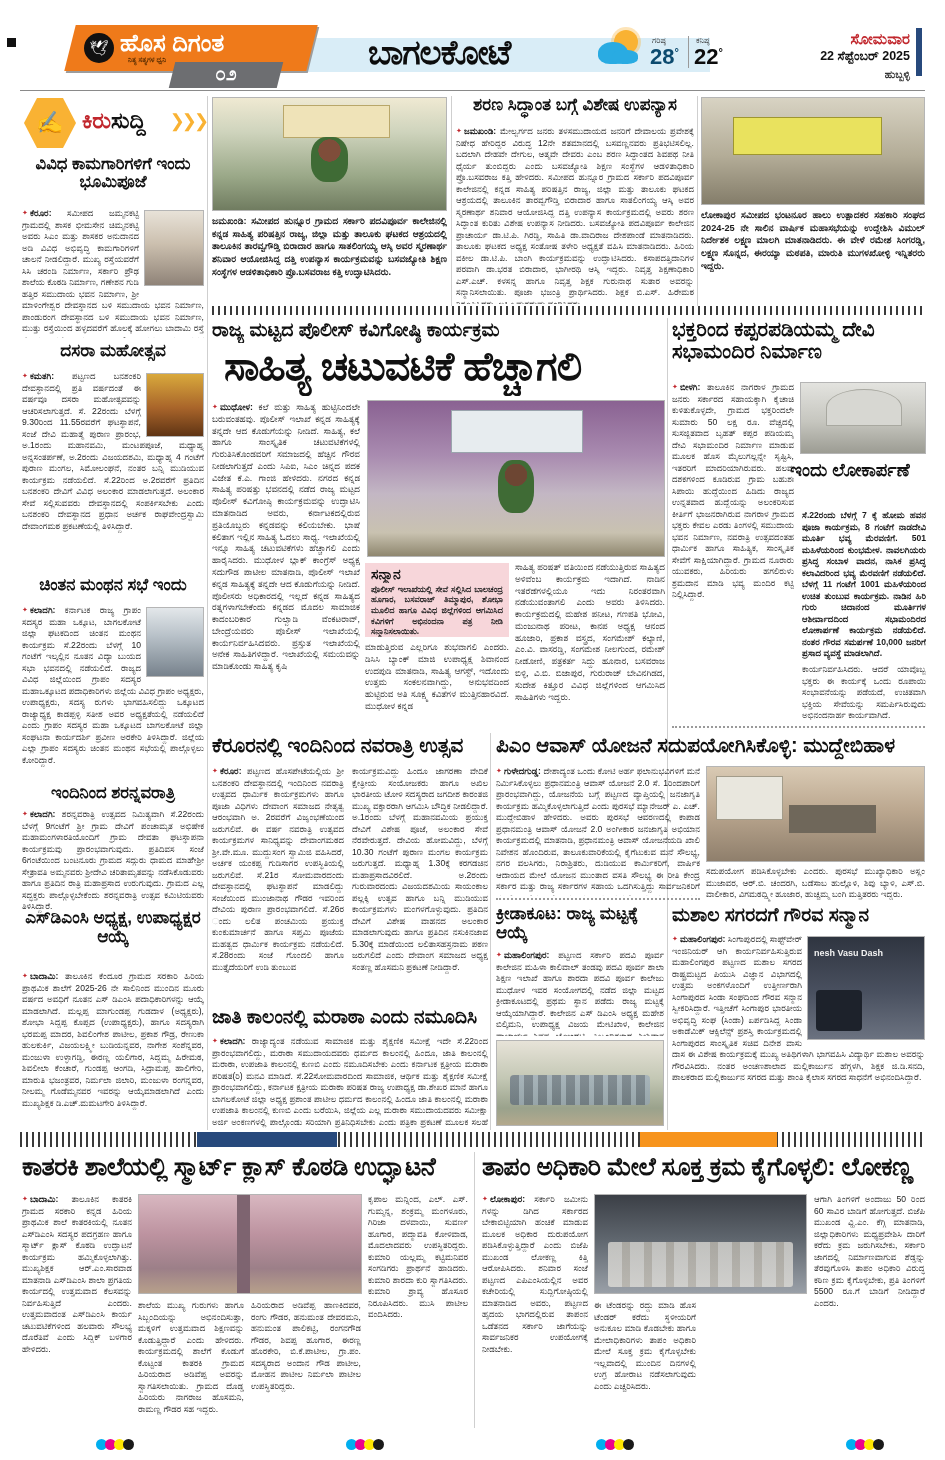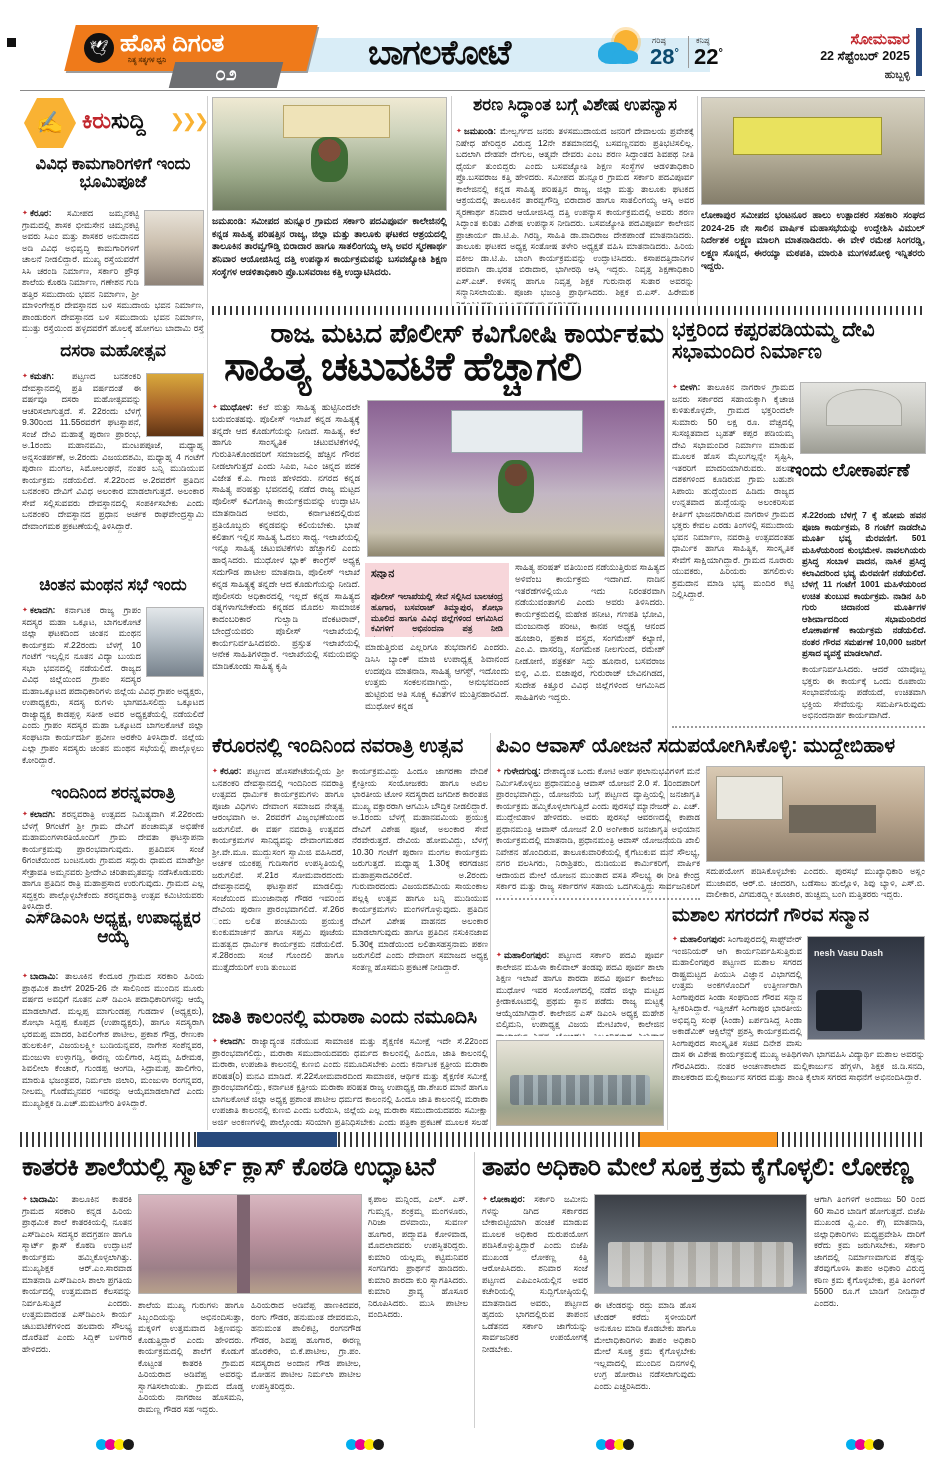--- a/index.html
+++ b/index.html
@@ -108,31 +108,31 @@
     <span><span class="star">✦</span><span class="dl">ಜಮಖಂಡಿ:</span> <span>ಮೇಲ್ವರ್ಗದ ಜನರು ತಳಸಮುದಾಯದ ಜನರಿಗೆ ದೇವಾಲಯ ಪ್ರವೇಶಕ್ಕೆ ನಿಷೇಧ ಹೇರಿದ್ದರ ವಿರುದ್ಧ 12ನೇ ಶತಮಾನದಲ್ಲಿ ಬಸವಣ್ಣನವರು ಪ್ರತಿಭಟಿಸಲಿಲ್ಲ. ಬದಲಾಗಿ ದೇಹವೇ ದೇಗುಲ, ಆತ್ಮವೇ ದೇವರು ಎಂಬ ಶರಣ ಸಿದ್ಧಾಂತದ ಶಿವಪಥ ನೀತಿ ಧೈರ್ಯ ತುಂಬಿದ್ದರು ಎಂದು ಬಸವಜ್ಯೋತಿ ಶಿಕ್ಷಣ ಸಂಸ್ಥೆಗಳ ಆಡಳಿತಾಧಿಕಾರಿ ಪ್ರೊ.ಬಸವರಾಜ ಕತ್ತಿ ಹೇಳಿದರು. ಸಮೀಪದ ಹುನ್ನೂರ ಗ್ರಾಮದ ಸರ್ಕಾರಿ ಪದವಿಪೂರ್ವ ಕಾಲೇಜಿನಲ್ಲಿ ಕನ್ನಡ ಸಾಹಿತ್ಯ ಪರಿಷತ್ತಿನ ರಾಜ್ಯ, ಜಿಲ್ಲಾ ಮತ್ತು ತಾಲೂಕು ಘಟಕದ ಆಶ್ರಯದಲ್ಲಿ ತಾಲೂಕಿನ ತಾರವ್ವಗೌಡ್ತಿ ಬಿರಾದಾರ ಹಾಗೂ ಸಾತಲಿಂಗಯ್ಯ ಆಸ್ಕಿ ಅವರ ಸ್ಮರಣಾರ್ಥ ಶನಿವಾರ ಆಯೋಜಿಸಿದ್ದ ದತ್ತಿ ಉಪನ್ಯಾಸ ಕಾರ್ಯಕ್ರಮದಲ್ಲಿ ಅವರು ಶರಣ ಸಿದ್ಧಾಂತ ಕುರಿತು ವಿಶೇಷ ಉಪನ್ಯಾಸ ನೀಡಿದರು. ಬಸವಜ್ಯೋತಿ ಪದವಿಪೂರ್ವ ಕಾಲೇಜಿನ ಪ್ರಾಚಾರ್ಯ ಡಾ.ಟಿ.ಪಿ. ಗಿರಡ್ಡಿ, ಸಾಹಿತಿ ಡಾ.ವಾದಿರಾಜ ದೇಶಪಾಂಡೆ ಮಾತನಾಡಿದರು. ತಾಲೂಕು ಘಟಕದ ಅಧ್ಯಕ್ಷ ಸಂತೋಷ ತಳೇರಿ ಅಧ್ಯಕ್ಷತೆ ವಹಿಸಿ ಮಾತನಾಡಿದರು. ಹಿರಿಯ ವಕೀಲ ಡಾ.ಟಿ.ಪಿ. ಬಾಂಗಿ ಕಾರ್ಯಕ್ರಮವನ್ನು ಉದ್ಘಾಟಿಸಿದರು. ಕಸಾಪದತ್ತಿದಾನಿಗಳ ಪರವಾಗಿ ಡಾ.ಭರತ ಬಿರಾದಾರ, ಭಾಗೀರಥಿ ಆಸ್ಕಿ ಇದ್ದರು. ನಿವೃತ್ತ ಶಿಕ್ಷಣಾಧಿಕಾರಿ ಎಸ್.ಎಚ್. ಕಳಸನ್ನ ಹಾಗೂ ನಿವೃತ್ತ ಶಿಕ್ಷಕ ಗುರುನಾಥ ಸುತಾರ ಅವರನ್ನು ಸನ್ಮಾನಿಸಲಾಯಿತು. ಪೂಜಾ ಭಜಂತ್ರಿ ಪ್ರಾರ್ಥಿಸಿದರು. ಶಿಕ್ಷಕ ಬಿ.ಎಸ್. ಹಿರೇಮಠ ನಿರೂಪಿಸಿದರು. ಲಕ್ಷ್ಮೀ ಮಗದುಮ ವಂದಿಸಿದರು.</span></span>
   </div>
 
   <div class="photo" style="left:701px;top:97px;width:224px;height:108px;background:linear-gradient(180deg,#d8d3c3 0%,#b3ac97 55%,#847d6a 100%);">
     <div style="position:absolute;left:14%;top:18%;width:66%;height:34%;background:#e9e25e;border:1px solid #9e9630;"></div>
   </div>
   <div class="abs caption" style="left:701px;top:209px;width:224px;height:94px;">ಲೋಕಾಪುರ ಸಮೀಪದ ಭಂಟನೂರ ಹಾಲು ಉತ್ಪಾದಕರ ಸಹಕಾರಿ ಸಂಘದ 2024-25 ನೇ ಸಾಲಿನ ವಾರ್ಷಿಕ ಮಹಾಸಭೆಯನ್ನು ಉದ್ದೇಶಿಸಿ ವಿಮುಲ್ ನಿರ್ದೇಶಕ ಲಕ್ಷ್ಮಣ ಮಾಲಗಿ ಮಾತನಾಡಿದರು. ಈ ವೇಳೆ ರಮೇಶ ಸಿಂಗರಡ್ಡಿ, ಲಕ್ಷ್ಮಣ ಸೊನ್ನದ, ಈರಯ್ಯಾ ಮಠಪತಿ, ಮಾರುತಿ ಮುಗಳಖೋಳ್ಳಿ ಇನ್ನಿತರರು ಇದ್ದರು.</div>
 
   <div class="abs stripes" style="left:212px;top:306px;width:713px;height:9px;"></div>
 
-  <div class="abs hl" style="left:212px;top:319px;width:452px;height:24px;font-size:26px;text-align:right;">ರಾಜ್ಯ ಮಟ್ಟದ ಪೊಲೀಸ್ ಕವಿಗೋಷ್ಠಿ ಕಾರ್ಯಕ್ರಮ</div>
+  <div class="abs hl" style="left:212px;top:319px;width:452px;height:24px;font-size:19px;">ರಾಜ್ಯ ಮಟ್ಟದ ಪೊಲೀಸ್ ಕವಿಗೋಷ್ಠಿ ಕಾರ್ಯಕ್ರಮ</div>
   <div class="abs hl" style="left:224px;top:344px;width:458px;height:52px;font-size:40px;letter-spacing:-1px;">ಸಾಹಿತ್ಯ ಚಟುವಟಿಕೆ ಹೆಚ್ಚಾಗಲಿ</div>
   <div class="abs body" style="left:212px;top:402px;width:148px;height:328px;font-size:8.8px;">
     <span><span class="star">✦</span><span class="dl">ಮುಧೋಳ:</span> <span>ಕಲೆ ಮತ್ತು ಸಾಹಿತ್ಯ ಹುಟ್ಟಿನಿಂದಲೇ ಬರುವಂತಹವು. ಪೊಲೀಸ್ ಇಲಾಖೆ ಕನ್ನಡ ಸಾಹಿತ್ಯಕ್ಕೆ ತನ್ನದೇ ಆದ ಕೊಡುಗೆಯನ್ನು ನೀಡಿದೆ. ಸಾಹಿತ್ಯ, ಕಲೆ ಹಾಗೂ ಸಾಂಸ್ಕೃತಿಕ ಚಟುವಟಿಕೆಗಳಲ್ಲಿ ಗುರುತಿಸಿಕೊಂಡವರಿಗೆ ಸಮಾಜದಲ್ಲಿ ಹೆಚ್ಚಿನ ಗೌರವ ನೀಡಲಾಗುತ್ತದೆ ಎಂದು ಸಿಪಿಐ, ಸಿಎಂ ಚಿನ್ನದ ಪದಕ ವಿಜೇತ ಕೆ.ಎ. ಗಾಂಜಿ ಹೇಳಿದರು. ನಗರದ ಕನ್ನಡ ಸಾಹಿತ್ಯ ಪರಿಷತ್ತು ಭವನದಲ್ಲಿ ನಡೆದ ರಾಜ್ಯ ಮಟ್ಟದ ಪೊಲೀಸ್ ಕವಿಗೋಷ್ಠಿ ಕಾರ್ಯಕ್ರಮವನ್ನು ಉದ್ಘಾಟಿಸಿ ಮಾತನಾಡಿದ ಅವರು, ಕರ್ನಾಟಕದಲ್ಲಿರುವ ಪ್ರತಿಯೊಬ್ಬರು ಕನ್ನಡವನ್ನು ಕಲಿಯಬೇಕು. ಭಾಷೆ ಕಲಿತಾಗ ಇಲ್ಲಿನ ಸಾಹಿತ್ಯ ಓದಲು ಸಾಧ್ಯ. ಇಲಾಖೆಯಲ್ಲಿ ಇನ್ನೂ ಸಾಹಿತ್ಯ ಚಟುವಟಿಕೆಗಳು ಹೆಚ್ಚಾಗಲಿ ಎಂದು ಹಾರೈಸಿದರು. ಮುಧೋಳ ಬ್ಲಾಕ್ ಕಾಂಗ್ರೆಸ್ ಅಧ್ಯಕ್ಷ ಸದುಗೌಡ ಪಾಟೀಲ ಮಾತನಾಡಿ, ಪೊಲೀಸ್ ಇಲಾಖೆ ಕನ್ನಡ ಸಾಹಿತ್ಯಕ್ಕೆ ತನ್ನದೇ ಆದ ಕೊಡುಗೆಯನ್ನು ನೀಡಿದೆ. ಪೊಲೀಸರು ಅಧಿಕಾರದಲ್ಲಿ ಇಲ್ಲದೆ ಕನ್ನಡ ಸಾಹಿತ್ಯದ ರತ್ನಗಳಾಗಬೇಕೆಂದು ಕನ್ನಡದ ಮೊದಲ ಸಾಮಾಜಿಕ ಕಾದಂಬರಿಕಾರ ಗುಲ್ವಾಡಿ ವೆಂಕಟರಾವ್, ಬೇಂದ್ರೆಯವರು ಪೊಲೀಸ್ ಇಲಾಖೆಯಲ್ಲಿ ಕಾರ್ಯನಿರ್ವಹಿಸಿದವರು. ಪ್ರಸ್ತುತ ಇಲಾಖೆಯಲ್ಲಿ ಅನೇಕ ಸಾಹಿತಿಗಳಿದ್ದಾರೆ. ಇಲಾಖೆಯಲ್ಲಿ ಸಮಯವನ್ನು ಮಾಡಿಕೊಂಡು ಸಾಹಿತ್ಯ ಕೃಷಿ</span></span>
   </div>
   <div class="photo" style="left:367px;top:400px;width:298px;height:157px;background:linear-gradient(180deg,#8a6292 0%,#a98bb0 35%,#c3b7c4 60%,#c9c2b0 85%,#8f876f 100%);">
     <div style="position:absolute;left:28%;top:6%;width:44%;height:26%;background:#e7ecef;border:1px solid #9aa4ad;"></div>
     <div style="position:absolute;left:44%;top:38%;width:12%;height:34%;background:radial-gradient(circle at 50% 28%,#6d4633 0 26%,#3f6b35 27% 100%);border-radius:40%;"></div>
   </div>
   <div class="abs" style="left:365px;top:563px;width:144px;height:74px;background:#f7d6da;padding:4px 6px;box-sizing:border-box;overflow:hidden;">
-    <div class="hl" style="font-size:11px;margin-bottom:13px;">ಸನ್ಮಾನ</div>
+    <div class="hl" style="font-size:14px;margin-bottom:2px;">ಸನ್ಮಾನ</div>
     <div style="font-size:8.2px;font-weight:700;line-height:1.3;text-align:justify;color:#222;">ಪೊಲೀಸ್ ಇಲಾಖೆಯಲ್ಲಿ ಸೇವೆ ಸಲ್ಲಿಸಿದ ಬಾಲಚಂದ್ರ ಹೂಗಾರ, ಬಸವರಾಜ್ ತಿಮ್ಮಾಪುರ, ಶೋಭಾ ಮೂಲಿದ ಹಾಗೂ ವಿವಿಧ ಜಿಲ್ಲೆಗಳಿಂದ ಆಗಮಿಸಿದ ಕವಿಗಳಿಗೆ ಅಭಿನಂದನಾ ಪತ್ರ ನೀಡಿ ಸನ್ಮಾನಿಸಲಾಯಿತು.</div>
   </div>
   <div class="abs body" style="left:365px;top:642px;width:144px;height:88px;font-size:8.8px;">ಮಾಡುತ್ತಿರುವ ಎಲ್ಲರಿಗೂ ಶುಭವಾಗಲಿ ಎಂದರು. ಡಿಸಿಸಿ ಬ್ಯಾಂಕ್ ಮಾಜಿ ಉಪಾಧ್ಯಕ್ಷ ಶಿವಾನಂದ ಉದಪುಡಿ ಮಾತನಾಡಿ, ಸಾಹಿತ್ಯ ಆಗಸ್ಟ್, ಇದೊಂದು ಉತ್ತಮ ಸಂಕಲನವಾಗಿದ್ದು, ಅನುಭವದಿಂದ ಹುಟ್ಟಿರುವ ಅತಿ ಸೂಕ್ಷ್ಮ ಕವಿತೆಗಳ ಮುತ್ತಿನಹಾರವಿದೆ. ಮುಧೋಳ ಕನ್ನಡ</div>
   <div class="abs body" style="left:515px;top:562px;width:150px;height:168px;font-size:8.8px;">ಸಾಹಿತ್ಯ ಪರಿಷತ್ ವತಿಯಿಂದ ನಡೆಯುತ್ತಿರುವ ಸಾಹಿತ್ಯದ ಅಳಿವೆಂಬ ಕಾರ್ಯಕ್ರಮ ಇದಾಗಿದೆ. ನಾಡಿನ ಇತರೆಡೆಗಳಲ್ಲಿಯೂ ಇದು ನಿರಂತರವಾಗಿ ನಡೆಯುವಂತಾಗಲಿ ಎಂದು ಅವರು ತಿಳಿಸಿದರು. ಕಾರ್ಯಕ್ರಮದಲ್ಲಿ ಮಹೇಶ ಪನೀಟ, ಗಣಪತಿ ಭೋವಿ, ಮಂಜುನಾಥ ಪರೀಟ, ಕಾನಪ ಅಧ್ಯಕ್ಷ ಆನಂದ ಹೂಜಾರಿ, ಪ್ರಕಾಶ ವಸ್ತ್ರದ, ಸಂಗಮೇಶ್ ಕಲ್ಯಾಣಿ, ಎಂ.ವಿ. ವಾಸರಡ್ಡಿ, ಸಂಗಮೇಶ ನೀಲಗುಂದ, ರಮೇಶ್ ನೀಡೋಣಿ, ಪತ್ರಕರ್ತ ಸಿದ್ದು ಹೂನಾರ, ಬಸವರಾಜ ಬಿಳ್ಳಿ, ವಿ.ಬಿ. ಬಿಜಾಪುರ, ಗುರುರಾಜ್ ಬೇವಿನಗಿಡದ, ಸುದೇಶ ಕಿತ್ತೂರ ವಿವಿಧ ಜಿಲ್ಲೆಗಳಿಂದ ಆಗಮಿಸಿದ ಸಾಹಿತಿಗಳು ಇದ್ದರು.</div>
 
   <div class="abs hl" style="left:672px;top:318px;width:253px;height:58px;font-size:20px;">ಭಕ್ತರಿಂದ ಕಪ್ಪರಪಡಿಯಮ್ಮ ದೇವಿ ಸಭಾಮಂದಿರ ನಿರ್ಮಾಣ</div>
   <div class="abs body" style="left:672px;top:382px;width:122px;height:338px;">
     <span><span class="star">✦</span><span class="dl">ಬೀಳಗಿ:</span> <span>ತಾಲೂಕಿನ ನಾಗರಾಳ ಗ್ರಾಮದ ಜನರು ಸರ್ಕಾರದ ಸಹಾಯಕ್ಕಾಗಿ ಕೈಚಾಚಿ ಕುಳಿತುಕೊಳ್ಳದೇ, ಗ್ರಾಮದ ಭಕ್ತರಿಂದಲೇ ಸುಮಾರು 50 ಲಕ್ಷ ರೂ. ವೆಚ್ಚದಲ್ಲಿ ಸುಸಜ್ಜಿತವಾದ ಬೃಹತ್ ಕಪ್ಪರ ಪಡಿಯಮ್ಮ ದೇವಿ ಸಭಾಮಂದಿರ ನಿರ್ಮಾಣ ಮಾಡುವ ಮೂಲಕ ಹೊಸ ಮೈಲುಗಲ್ಲನ್ನೇ ಸೃಷ್ಟಿಸಿ, ಇತರರಿಗೆ ಮಾದರಿಯಾಗಿರುವರು. ಹಲವು ದಶಕಗಳಿಂದ ಕೂಡಿರುವ ಗ್ರಾಮ ಬಹುಶಃ ಸಿಪಾಯಿ ಹುದ್ದೆಯಿಂದ ಹಿಡಿದು ರಾಜ್ಯದ ಉನ್ನತವಾದ ಹುದ್ದೆಯನ್ನು ಅಲಂಕರಿಸುವ ಕೀರ್ತಿಗೆ ಭಾಜನರಾಗಿರುವ ನಾಗರಾಳ ಗ್ರಾಮದ ಭಕ್ತರು ಕೇವಲ ಎರಡು ತಿಂಗಳಲ್ಲಿ ಸಮುದಾಯ ಭವನ ನಿರ್ಮಾಣ, ನವರಾತ್ರಿ ಉತ್ಸವದಂತಹ ಧಾರ್ಮಿಕ ಹಾಗೂ ಸಾಹಿತ್ಯಿಕ, ಸಾಂಸ್ಕೃತಿಕ ಸೇವೆಗೆ ಸಾಕ್ಷಿಯಾಗಿದ್ದಾರೆ. ಗ್ರಾಮದ ನೂರಾರು ಯುವಕರು, ಹಿರಿಯರು ಹಗಲಿರುಳು ಶ್ರಮದಾನ ಮಾಡಿ ಭವ್ಯ ಮಂದಿರ ಕಟ್ಟಿ ನಿಲ್ಲಿಸಿದ್ದಾರೆ.</span></span>
   </div>
   <div class="photo" style="left:800px;top:382px;width:126px;height:72px;background:linear-gradient(180deg,#e3e3df 0%,#c6c6bf 55%,#9c9c93 100%);">
@@ -158,20 +158,21 @@
   <div class="abs body" style="left:496px;top:766px;width:204px;height:130px;">
     <span><span class="star">✦</span><span class="dl">ಗುಳೇದಗುಡ್ಡ:</span> <span>ದೇಶಾದ್ಯಂತ ಒಂದು ಕೋಟಿ ಅರ್ಹ ಫಲಾನುಭವಿಗಳಿಗೆ ಮನೆ ನಿರ್ಮಿಸಿಕೊಳ್ಳಲು ಪ್ರಧಾನಮಂತ್ರಿ ಆವಾಸ್ ಯೋಜನೆ 2.0 ಸೆ. 1ರಿಂದಪಾರಿಗೆ ಪ್ರಾರಂಭವಾಗಿದ್ದು, ಯೋಜನೆಯ ಬಗ್ಗೆ ಪಟ್ಟಣದ ವ್ಯಾಪ್ತಿಯಲ್ಲಿ ಜನಜಾಗೃತಿ ಕಾರ್ಯಕ್ರಮ ಹಮ್ಮಿಕೊಳ್ಳಲಾಗುತ್ತಿದೆ ಎಂದು ಪುರಸಭೆ ಮ್ಯಾನೇಜರ್ ಎ. ಎಚ್. ಮುದ್ದೇಬಿಹಾಳ ಹೇಳಿದರು. ಅವರು ಪುರಸಭೆ ಆವರಣದಲ್ಲಿ ಕಾಪಾಡ ಪ್ರಧಾನಮಂತ್ರಿ ಆವಾಸ್ ಯೋಜನೆ 2.0 ಅಂಗೀಕಾರ ಜನಜಾಗೃತಿ ಅಭಿಯಾನ ಕಾರ್ಯಕ್ರಮದಲ್ಲಿ ಮಾತನಾಡಿ, ಪ್ರಧಾನಮಂತ್ರಿ ಆವಾಸ್ ಯೋಜನೆಯಡಿ ಖಾಲಿ ನಿವೇಶನ ಹೊಂದಿರುವ, ತಾಲೂಕುವಾರಿಕೆಯಲ್ಲಿ ಕೈಗೆಟುಕುವ ಮನೆ ಸೌಲಭ್ಯ, ನಗರ ವಲಸಿಗರು, ನಿರಾಶ್ರಿತರು, ದುಡಿಯುವ ಕಾರ್ಮಿಕರಿಗೆ, ವಾರ್ಷಿಕ ಆದಾಯದ ಮೇಲೆ ಯೋಜನ ಮುಂತಾದ ವಸತಿ ಸೌಲಭ್ಯ ಈ ರೀತಿ ಕೇಂದ್ರ ಸರ್ಕಾರ ಮತ್ತು ರಾಜ್ಯ ಸರ್ಕಾರಗಳ ಸಹಾಯ ಒದಗಿಸುತ್ತಿದ್ದು ಸಾರ್ವಜನಿಕರಿಗೆ ಈ ಯೋಜನೆಯ ಬಗ್ಗೆ ಜಾಗೃತಿ ಮೂಡಿಸಲಾಗುತ್ತದೆ. ಅರ್ಹ ಫಲಾನುಭವಿಗಳು ಯೋಜನೆ</span></span>
   </div>
   <div class="photo" style="left:706px;top:766px;width:219px;height:96px;background:linear-gradient(180deg,#d9cab4 0%,#bca890 45%,#8f7f6c 100%);">
     <div style="position:absolute;left:4%;top:10%;width:30%;height:44%;background:#e9e7de;border:1px solid #a39c8a;"></div>
     <div style="position:absolute;left:38%;top:40%;width:40%;height:30%;background:#6f675a;"></div>
   </div>
   <div class="abs body" style="left:706px;top:866px;width:219px;height:56px;">ಸದುಪಯೋಗ ಪಡಿಸಿಕೊಳ್ಳಬೇಕು ಎಂದರು. ಪುರಸಭೆ ಮುಖ್ಯಾಧಿಕಾರಿ ಅಸ್ಲಂ ಮುಜಾವರ, ಆರ್.ಬಿ. ಚಂದರಗಿ, ಬಡೆಸಾಬ ಹುಲ್ಲೊಳಿ, ಶಿವು ಬ್ಯಾಳಿ, ಎಸ್.ಬಿ. ವಾಲೀಕಾರ, ವಿಗಮಠದ್ಷ್ಮೀ ಹೂಜಾರ, ಹುಚ್ಚಮ್ಮ ಬಂಗಿ ಮತ್ತಿತರರು ಇದ್ದರು.</div>
   <div class="dotline" style="left:496px;top:898px;width:204px;"></div>
 
+  <div class="abs hl" style="left:496px;top:904px;width:170px;height:42px;font-size:17px;">ಕ್ರೀಡಾಕೂಟ: ರಾಜ್ಯ ಮಟ್ಟಕ್ಕೆ ಆಯ್ಕೆ</div>
   <div class="abs body" style="left:496px;top:950px;width:168px;height:86px;">
     <span><span class="star">✦</span><span class="dl">ಮಹಾಲಿಂಗಪುರ:</span> <span>ಪಟ್ಟಣದ ಸರ್ಕಾರಿ ಪದವಿ ಪೂರ್ವ ಕಾಲೇಜಿನ ಮಹಿಳಾ ಕಾಲಿವಾಲ್ ತಂಡವು ಪದವಿ ಪೂರ್ವ ಶಾಲಾ ಶಿಕ್ಷಣ ಇಲಾಖೆ ಹಾಗೂ ಶಾರದಾ ಪದವಿ ಪೂರ್ವ ಕಾಲೇಜು ಮುಧೋಳ ಇವರ ಸಂಯೋಗದಲ್ಲಿ ನಡೆದ ಜಿಲ್ಲಾ ಮಟ್ಟದ ಕ್ರೀಡಾಕೂಟದಲ್ಲಿ ಪ್ರಥಮ ಸ್ಥಾನ ಪಡೆದು ರಾಜ್ಯ ಮಟ್ಟಕ್ಕೆ ಆಯ್ಕೆಯಾಗಿದ್ದಾರೆ. ಕಾಲೇಜಿನ ಎಸ್ ಡಿಎಂಸಿ ಅಧ್ಯಕ್ಷ ಮಹೇಶ ಬಿಲ್ಕಿಮನಿ, ಉಪಾಧ್ಯಕ್ಷ ವಿಜಯ ಮೇಟಿಖಾಳ, ಕಾಲೇಜಿನ ಪ್ರಾಚಾರ್ಯ ಶಿವಪ್ಪ ಜೋಂಡಟ್ಟಿ, ಸಿಬ್ಬಂದಿಗಳಾದ ಶ್ರೀಶಿವಾನ ಚನ್ನಾಳ, ವಿಜಯಲಕ್ಷ್ಮಿ ಲಿಂಬಿಕಾಯಿ, ರಾಜೇಶ್ರೀ ತುಕ್ಕಾನಟ್ಟಿ, ಹಾನಾಮ್ಮ ಹಳ್ಳಿ, ವಕೀಲರಾದ ಪವನ ಕಿರೋಳ, ತಂಡದ ಕೋಚ ಭೀಮು ವೇದ್ಯಾಳ ಸೇರಿದಂತೆ ತಂಡದ ನಾಯಕಿ ಮಹಾನಂದ ಪಾಶ್ಚಾಪುರ ಹಾಗೂ ಎಲ್ಲ ಆಟಗಾರರಿಗೆ ಅಭಿನಂದನೆ ಸಲ್ಲಿಸಿದರು.</span></span>
   </div>
   <div class="photo" style="left:496px;top:1040px;width:168px;height:86px;background:linear-gradient(180deg,#e7e3d8 0%,#c3c7b4 45%,#9aa28c 80%,#b4a98d 100%);">
     <div style="position:absolute;left:8%;top:40%;width:84%;height:36%;background:repeating-linear-gradient(90deg,#4a5a74 0 9px,#8fa3bd 9px 14px);border-radius:4px;opacity:.55;"></div>
   </div>
 
   <div class="abs hl" style="left:672px;top:904px;width:253px;height:26px;font-size:19px;">ಮಶಾಲ ಸಗರದಗೆ ಗೌರವ ಸನ್ಮಾನ</div>
   <div class="abs body" style="left:672px;top:934px;width:253px;height:192px;">
     <div class="ph-f" style="width:118px;height:104px;background:linear-gradient(180deg,#2f3540 0%,#4a5160 55%,#6b7280 100%);position:relative;color:#e8e8e8;">

